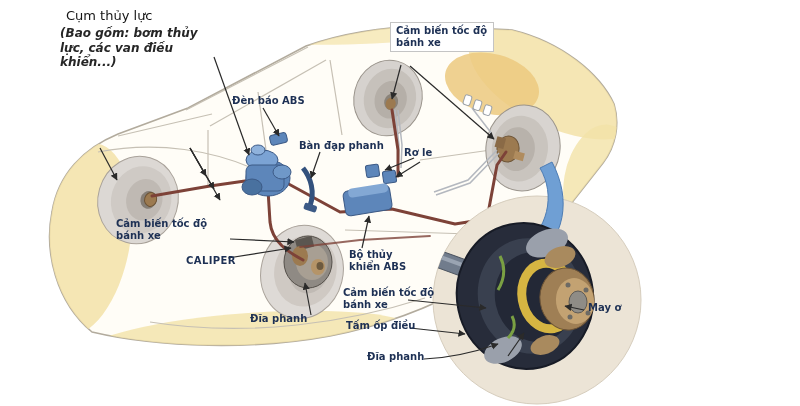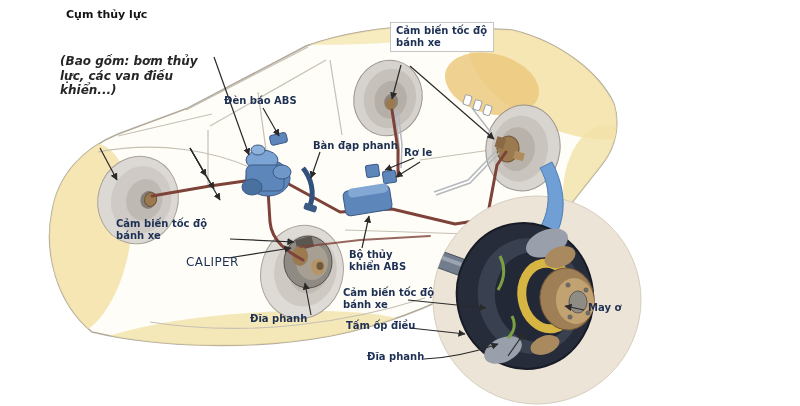--- a/index.html
+++ b/index.html
@@ -1,24 +1,24 @@
 <!DOCTYPE html>
 <html><head>
 <meta charset="utf-8">
 <style>
   html,body{margin:0;padding:0;background:#fff;}
   #stage{position:relative;width:800px;height:406px;background:#ffffff;overflow:hidden;
          font-family:"DejaVu Sans","Liberation Sans",sans-serif;}
   #drawing{position:absolute;left:0;top:0;}
   .lbl{position:absolute;font-weight:700;font-size:10px;color:#1d3054;line-height:1.22;white-space:nowrap;}
   .wrap{white-space:normal;}
-  .title{font-size:11px;font-weight:700;color:#141414;}
-  .subtitle{font-style:italic;font-size:12px;color:#262626;font-weight:700;margin-top:28px;}
+  .title{font-size:13px;font-weight:400;color:#141414;}
+  .subtitle{font-style:italic;font-size:12px;color:#262626;font-weight:700;}
   .lblbox{background:#ffffff;border:1px solid #c4c4c4;padding:2px 5px;}
-  .tiny{font-size:12px;letter-spacing:.4px;font-weight:400;}
+  .tiny{font-size:10px;letter-spacing:.4px;font-weight:700;}
 </style>
 </head>
 <body>
 
 <div id="stage">
 
 <svg id="drawing" width="800" height="406" viewBox="0 0 800 406">
   <defs>
     <marker id="ah" markerWidth="8" markerHeight="8" refX="5.5" refY="3" orient="auto">
       <path d="M0,0 L6,3 L0,6 Z" fill="#2a2a2a"></path>
@@ -209,22 +209,22 @@
     <path d="M424,359 C450,358 475,352 498,344" marker-end="url(#ah)"></path>
     <path d="M508,356 L524,333" marker-end="url(#ah)"></path>
     <path d="M584,310 L565,306" marker-end="url(#ah)"></path>
   </g>
 </svg>
 
 <div class="lbl title" style="left:66px;top:8px">Cụm thủy lực</div>
 <div class="lbl subtitle wrap" style="left:60px;top:26px;width:142px">(Bao gồm: bơm thủy lực, các van điều khiển...)</div>
 
 <div class="lbl lblbox wrap" style="left:390px;top:22px;width:92px">Cảm biến tốc độ bánh xe</div>
-<div class="lbl" style="left:224px;top:95px">Đèn báo ABS</div>
-<div class="lbl" style="left:313px;top:140px">Bàn đạp phanh</div>
+<div class="lbl" style="left:232px;top:95px">Đèn báo ABS</div>
+<div class="lbl" style="left:299px;top:140px">Bàn đạp phanh</div>
 <div class="lbl" style="left:404px;top:147px">Rơ le</div>
 <div class="lbl wrap" style="left:116px;top:218px;width:106px">Cảm biến tốc độ bánh xe</div>
 <div class="lbl tiny" style="left:186px;top:255px">CALIPER</div>
 <div class="lbl wrap" style="left:349px;top:249px;width:62px">Bộ thủy khiển ABS</div>
 <div class="lbl wrap" style="left:343px;top:287px;width:118px">Cảm biến tốc độ bánh xe</div>
 <div class="lbl" style="left:346px;top:320px">Tấm ốp điều</div>
 <div class="lbl" style="left:250px;top:313px">Đĩa phanh</div>
 <div class="lbl" style="left:367px;top:351px">Đĩa phanh</div>
 <div class="lbl" style="left:588px;top:302px">May ơ</div>
 

